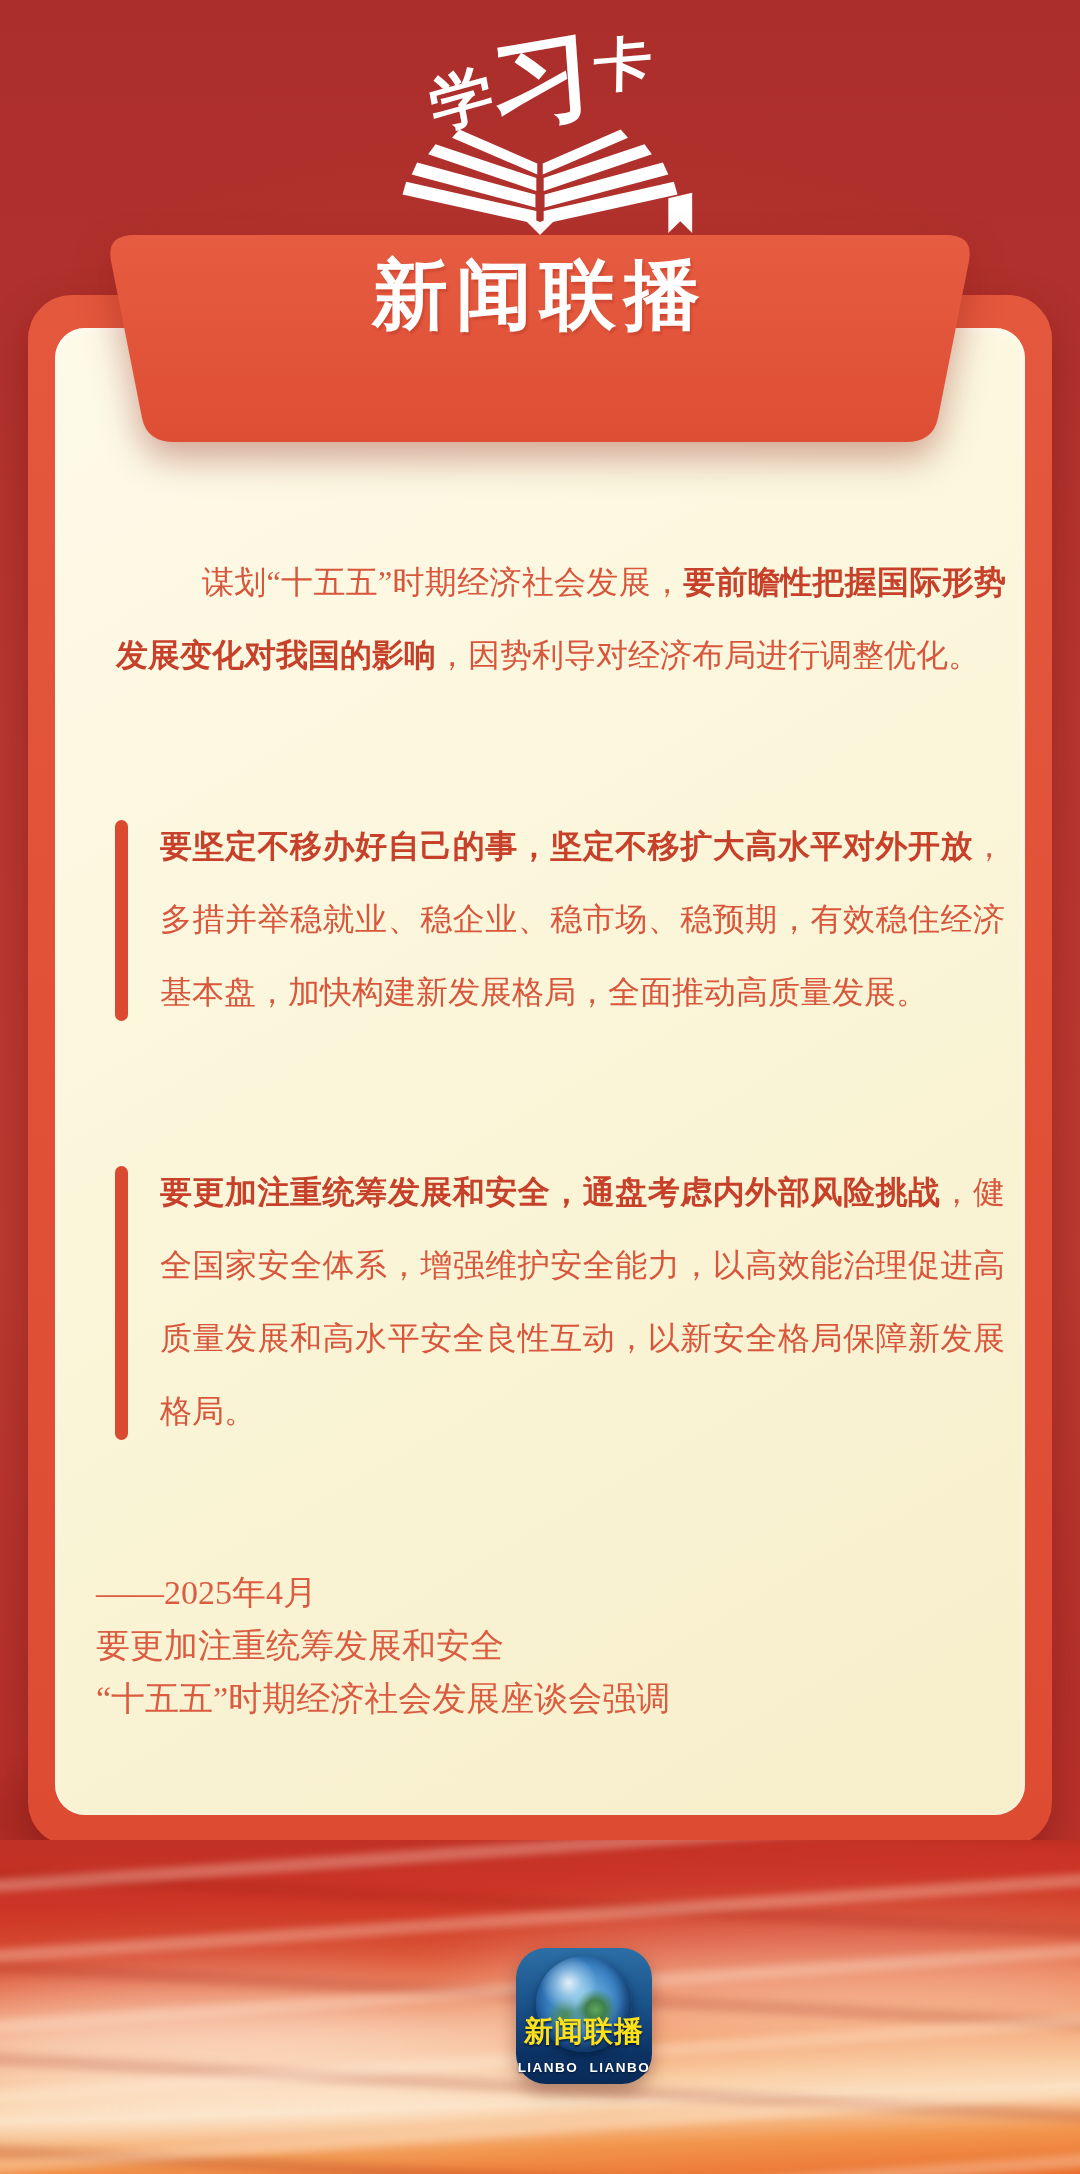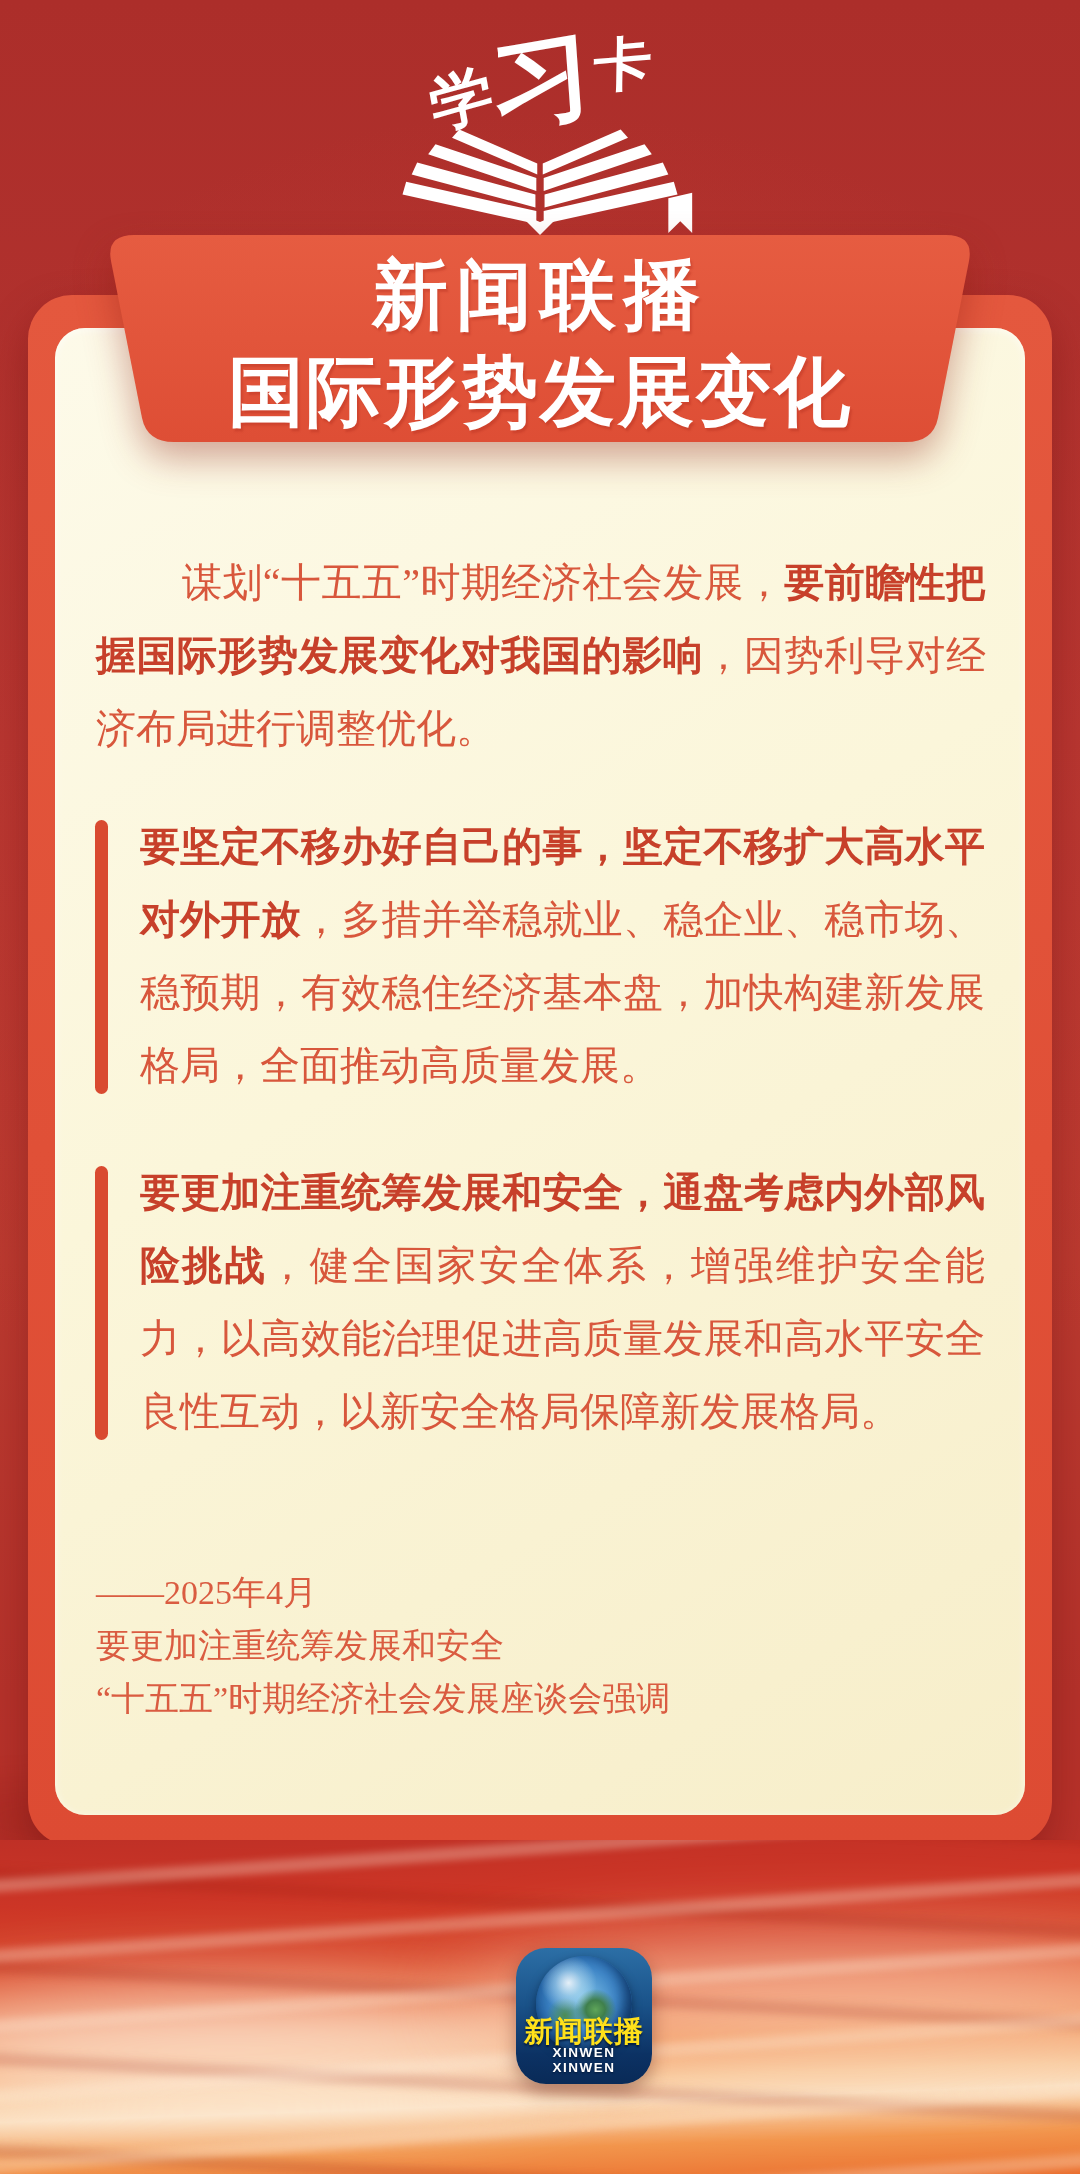--- a/index.html
+++ b/index.html
@@ -32,22 +32,22 @@
     background:linear-gradient(150deg,#FDFAE9 0%,#FBF6DA 45%,#F7EECA 100%);
     box-shadow:inset 0 2px 8px rgba(255,255,255,.6);}
   
   .banner-svg{position:absolute;left:100px;top:232px;width:880px;height:215px;
     filter:drop-shadow(0 16px 18px rgba(140,25,15,.38));}
   .banner-title{position:absolute;left:100px;top:246px;width:880px;text-align:center;
     color:#ffffff;font-weight:900;font-size:76px;line-height:97px;
     text-shadow:2px 3px 2px rgba(170,40,25,.30);letter-spacing:2px;}
   .banner-title .l1{letter-spacing:8px;}
   
-  .cn-body{font-family:"Liberation Serif",serif;font-size:40px;line-height:73px;
-    color:#D8573C;text-align:justify;text-justify:inter-ideograph;}
+  .cn-body{font-family:"Liberation Serif",serif;font-size:32px;line-height:73px;
+    color:#D8573C;text-align:justify;text-justify:inter-ideograph;margin-left:20px;}
   .cn-body .b{font-weight:700;color:#C7402A;}
   .para1{position:absolute;left:96px;top:546px;width:890px;text-indent:86px;}
   .quote{position:absolute;left:95px;width:890px;padding-left:45px;box-sizing:border-box;}
   .quote::before{content:"";position:absolute;left:0;top:10px;bottom:8px;width:13px;
     border-radius:7px;background:#D94A30;}
   .quote1{top:810px;}
   .quote2{top:1156px;}
   .attrib{position:absolute;left:96px;top:1566px;width:890px;text-align:left;
     font-family:"Liberation Serif",serif;font-size:34px;line-height:53px;color:#DA5C41;}
   
@@ -118,21 +118,20 @@
     <defs>
       <linearGradient id="bg" x1="0" y1="0" x2="0" y2="1">
         <stop offset="0" stop-color="#E65C41"></stop>
         <stop offset="1" stop-color="#DE4E35"></stop>
       </linearGradient>
     </defs>
     <path fill="url(#bg)" d="M 34 3 L 846 3 Q 874 3 869 29 L 838 186 Q 833 210 806 210 L 74 210 Q 47 210 42 186 L 11 29 Q 6 3 34 3 Z"></path>
   </svg>
   <div class="banner-title">
     <div class="l1">新闻联播</div>
-    <div class="l2">国际形势发展变化</div>
   </div>
 
   <div class="cn-body para1"><span>谋划“十五五”时期经济社会发展，</span><span class="b">要前瞻性把握国际形势发展变化对我国的影响</span><span>，因势利导对经济布局进行调整优化。</span></div>
 
   <div class="cn-body quote quote1"><span class="b">要坚定不移办好自己的事，坚定不移扩大高水平对外开放</span><span>，多措并举稳就业、稳企业、稳市场、稳预期，有效稳住经济基本盘，加快构建新发展格局，全面推动高质量发展。</span></div>
 
   <div class="cn-body quote quote2"><span class="b">要更加注重统筹发展和安全，通盘考虑内外部风险挑战</span><span>，健全国家安全体系，增强维护安全能力，以高效能治理促进高质量发展和高水平安全良性互动，以新安全格局保障新发展格局。</span></div>
 
   <div class="attrib">
     <div>——2025年4月</div>
@@ -142,16 +141,16 @@
 
   <div class="waves">
     <div class="glow1"></div>
     <div class="glow2"></div>
     <div class="streaks"></div>
   </div>
 
   <div class="applogo">
     <div class="globe"></div>
     <div class="cn">新闻联播</div>
-    <div class="en">XINWEN XINWEN</div>
+    <div class="en">LIANBO LIANBO</div>
   </div>
 
 </div>
 
 </body></html>

